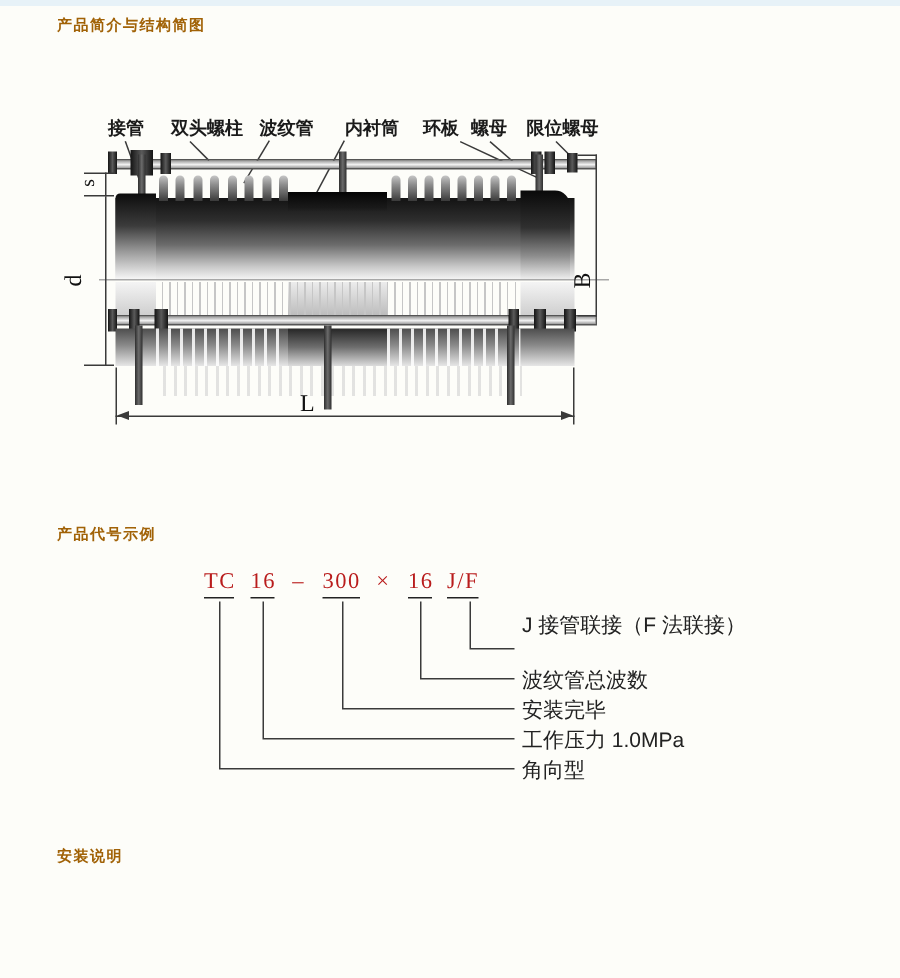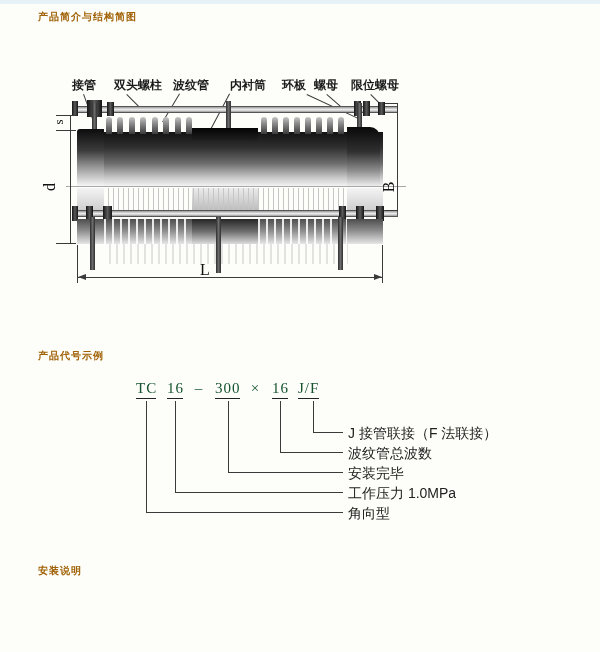--- a/index.html
+++ b/index.html
@@ -68,21 +68,21 @@
 
   .dimline{position:absolute;background:#3a3a3a;}
   .dimlabel{position:absolute;font-family:"Liberation Serif",serif;font-size:16px;color:#111;}
   .rot{transform:rotate(-90deg);}
   .arr{position:absolute;width:0;height:0;}
   .arr.left{border-top:3px solid transparent;border-bottom:3px solid transparent;border-right:8px solid #3a3a3a;}
   .arr.right{border-top:3px solid transparent;border-bottom:3px solid transparent;border-left:8px solid #3a3a3a;}
 
   
   .codepart{position:absolute;top:380px;font-family:"Liberation Serif",serif;font-size:15px;
-       letter-spacing:1px;color:#14532d;text-align:center;display:inline-block;}
+       letter-spacing:1px;color:#b91c1c;text-align:center;display:inline-block;}
   .codepart.u{border-bottom:1px solid #222;padding-bottom:1px;}
   .cp0{left:136px;width:20px;} .cp1{left:167px;width:16px;} .cp2{left:193px;width:12px;}
   .cp3{left:215px;width:25px;} .cp4{left:250px;width:11px;} .cp5{left:272px;width:16px;}
   .cp6{left:298px;width:21px;}
   .cline{position:absolute;background:#3a3a3a;}
   .callout{position:absolute;left:348px;font-size:14px;color:#222;white-space:nowrap;}
 
   
   .para{position:absolute;left:55px;margin:0;font-size:13px;color:#3a3a3a;white-space:nowrap;}
   .p1{top:599px;} .p2{top:621px;}
@@ -212,21 +212,21 @@
     <div class="cline" style="left:228px;top:401px;width:1px;height:71px;"></div>
     <div class="cline" style="left:280px;top:401px;width:1px;height:51px;"></div>
     <div class="cline" style="left:313px;top:401px;width:1px;height:31px;"></div>
 
     <div class="cline" style="left:313px;top:432px;width:30px;height:1px;"></div>
     <div class="cline" style="left:280px;top:452px;width:63px;height:1px;"></div>
     <div class="cline" style="left:228px;top:472px;width:115px;height:1px;"></div>
     <div class="cline" style="left:175px;top:492px;width:168px;height:1px;"></div>
     <div class="cline" style="left:146px;top:512px;width:197px;height:1px;"></div>
 
-    <span class="callout" style="top:425px;text-align:right;">J 接管联接（F 法联接）</span>
+    <span class="callout" style="top:408px;text-align:right;">J 接管联接（F 法联接）</span>
     <span class="callout" style="top:445px;">波纹管总波数</span>
     <span class="callout" style="top:465px;">安装完毕</span>
     <span class="callout" style="top:485px;">工作压力 1.0MPa</span>
     <span class="callout" style="top:505px;">角向型</span>
   </div>
 
   <div class="sec-title t3">安装说明</div>
 </div>
 
 </body></html>

